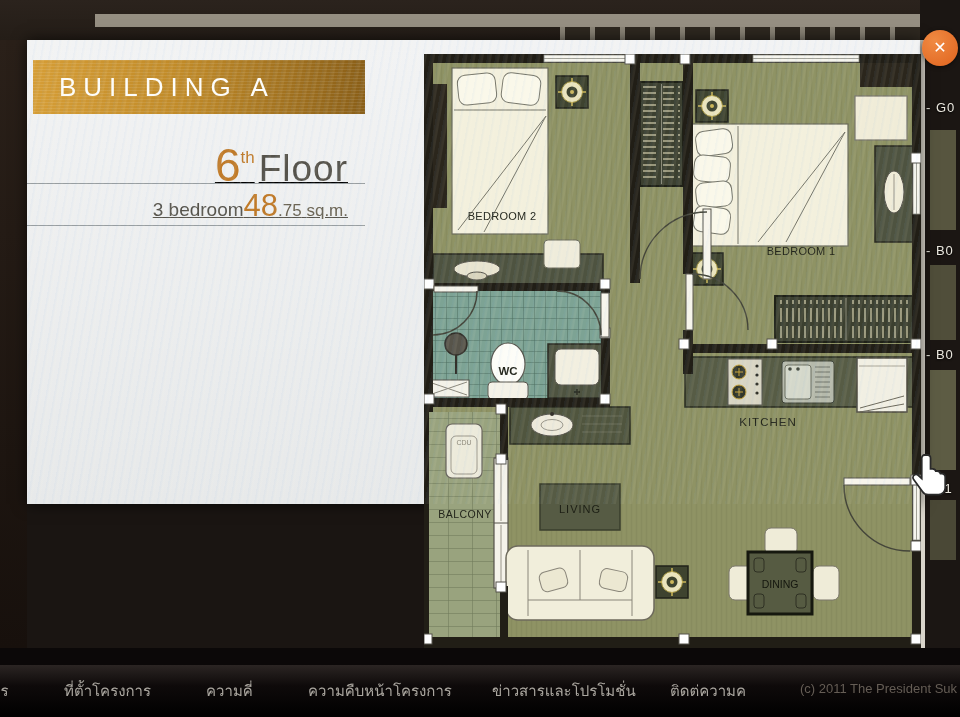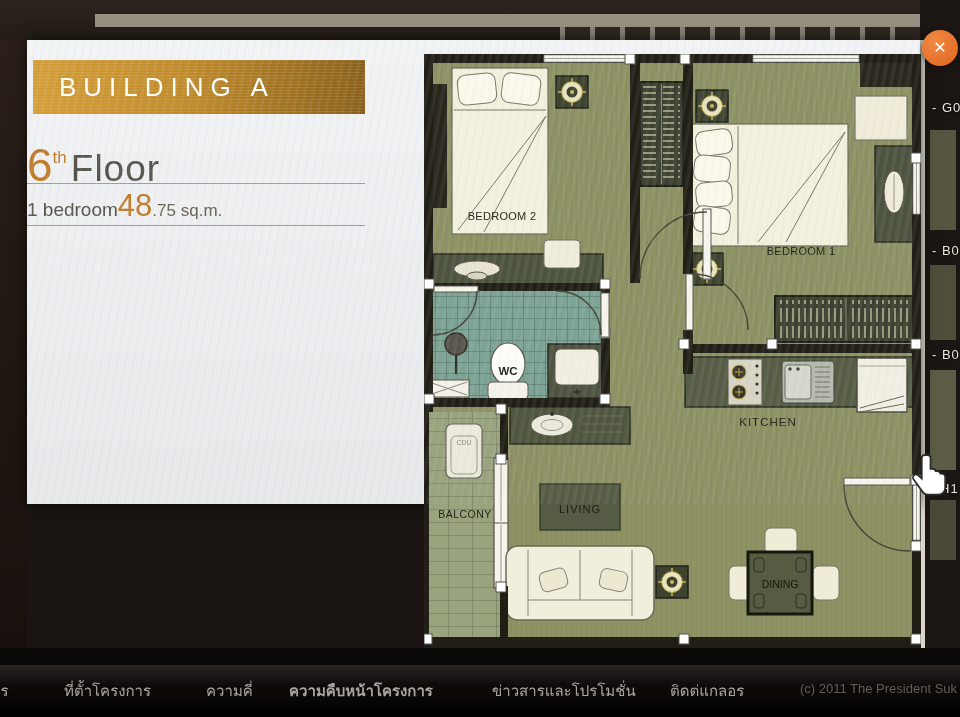--- a/index.html
+++ b/index.html
@@ -13,39 +13,39 @@
   .winrow{position:absolute;left:560px;top:27px;width:365px;height:13px;background:#2e2820;
     background-image:repeating-linear-gradient(90deg,#8b8578 0 5px,#2e2820 5px 30px);}
   .bg-left{position:absolute;left:0;top:40px;width:27px;height:608px;
     background:linear-gradient(180deg,#2a2019,#17100c);}
   .bg-right{position:absolute;left:920px;top:0;width:40px;height:660px;background:#1b1613;}
   .frag{position:absolute;left:10px;width:26px;background:#55533e;}
   .page-edge{position:absolute;left:920px;top:40px;width:5px;height:608px;background:#d9d5cb;}
   .bg-gap{position:absolute;left:0;top:648px;width:960px;height:17px;background:#0b0808;}
 
   .unit-tag{position:absolute;left:926px;color:#eae7de;font-size:13px;letter-spacing:1px;
-    text-shadow:0 1px 2px rgba(0,0,0,.8);white-space:nowrap;padding-left:6px;}
+    text-shadow:0 1px 2px rgba(0,0,0,.8);white-space:nowrap;}
 
   
   .popup{position:absolute;left:27px;top:40px;width:893px;height:464px;
     background:linear-gradient(180deg,#f2f3f4,#e7e9ea);box-shadow:0 0 14px rgba(0,0,0,.65);}
   .moire{position:absolute;inset:0;pointer-events:none;opacity:.55;
     background:repeating-linear-gradient(100deg,rgba(130,175,225,.10) 0 1px,rgba(255,248,225,.12) 3px 4px,transparent 5px 8px);}
 
   .banner{position:absolute;left:6px;top:20px;width:332px;height:54px;
     background:linear-gradient(90deg,#d59d36 0%,#c08a28 45%,#8a5f18 100%);
     background-blend-mode:normal;}
   .banner:after{content:"";position:absolute;inset:0;
     background:repeating-linear-gradient(180deg,rgba(255,255,255,.09) 0 1px,transparent 1px 3px);}
   .banner span{position:relative;z-index:2;display:block;line-height:54px;padding-left:26px;
     color:#fdfdfa;font-size:26px;letter-spacing:7px;}
 
   .info{position:absolute;left:0;top:96px;width:338px;}
-  .row{width:338px;box-sizing:border-box;padding-right:17px;
-    border-bottom:1.5px solid #989ea1;}
+  .row{width:338px;box-sizing:border-box;text-align:right;padding-right:17px;
+    border-bottom:1.5px solid #989ea1;text-decoration:underline;}
   .row1{line-height:44px;height:48px;}
   .row1 .num{color:#c07a28;font-size:46px;}
   .row1 sup{color:#c07a28;font-size:17px;vertical-align:18px;margin-right:4px;}
   .row1 .word{color:#56534b;font-size:37px;letter-spacing:1px;}
   .row2{margin-top:8px;line-height:38px;height:40px;color:#c07a28;font-size:34px;letter-spacing:1px;}
   .row3{margin-top:6px;line-height:32px;height:36px;color:#56534b;font-size:19px;}
   .row3 .big{color:#c07a28;font-size:31px;margin-left:0;}
   .row3 .frac{font-size:17px;color:#6a6353;}
 
   .close-btn{position:absolute;left:922px;top:30px;width:36px;height:36px;border-radius:50%;
@@ -92,21 +92,21 @@
   <div class="popup">
     <div class="banner">
       <span>BUILDING A</span>
     </div>
 
     <div class="info">
       <div class="row row1">
         <span class="num">6</span><sup>th</sup><span class="word">Floor</span>
       </div>
       <div class="row row3">
-        <span>1 bedroom</span><span class="big">48</span><span class="frac">.75</span><span class="frac"> </span><span class="frac">sq.m.</span>
+        <span>3 bedroom</span><span class="big">48</span><span class="frac">.75</span><span class="frac"> </span><span class="frac">sq.m.</span>
       </div>
     </div>
 
     <svg style="position:absolute;left:397px;top:14px;" width="497" height="594" viewBox="0 0 497 594">
       <defs>
         <pattern id="pFloor" width="5" height="5" patternUnits="userSpaceOnUse">
           <line x1="2.5" y1="0" x2="2.5" y2="5" stroke="rgba(0,0,0,0.05)" stroke-width="1.4"></line>
         </pattern>
         <pattern id="pTeal" width="11" height="11" patternUnits="userSpaceOnUse">
           <path d="M11 0H0V11" fill="none" stroke="#4d6e5f" stroke-width="1"></path>
@@ -363,19 +363,19 @@
   <div class="close-btn">✕</div>
 
   <svg class="cursor" width="44" height="50" viewBox="0 0 30 32">
     <path d="M10 1 C8.7 1 8 2 8 3.2 V17 L5.6 14.8 C4.2 13.5 2 14.6 2 16.3 c0 .5 .2 1 .5 1.4 L8.6 26 c.8 1.2 2.2 2 3.7 2 h7.2 c2.5 0 4.5 -2 4.5 -4.5 V16 c0 -1.3 -1 -2.3 -2.3 -2.3 h-.9 c-.3 -1 -1.2 -1.7 -2.3 -1.7 h-.9 c-.3 -.9 -1.2 -1.5 -2.2 -1.5 H14 V3.2 C14 2 13.2 1 12 1 z" fill="#ffffff" stroke="#2a2a2a" stroke-width="1.2"></path>
   </svg>
 
   <div class="navbar">
     <span class="nav-item" style="left:-8px;">าร</span>
     <span class="nav-item" style="left:64px;">ที่ตั้าโครงการ</span>
     <span class="nav-item" style="left:206px;">ความคี่</span>
-    <span class="nav-item" style="left:289px;font-weight:bold;">ความคืบหน้าโครงการ</span>
+    <span class="nav-item" style="left:308px;">ความคืบหน้าโครงการ</span>
     <span class="nav-item" style="left:492px;">ข่าวสารและโปรโมชั่น</span>
-    <span class="nav-item" style="left:670px;">ติดต่แกลอร</span>
+    <span class="nav-item" style="left:670px;">ติดต่ความค</span>
     <span class="copyright">(c) 2011 The President Suk</span>
   </div>
 
 </div>
 
 </body></html>

